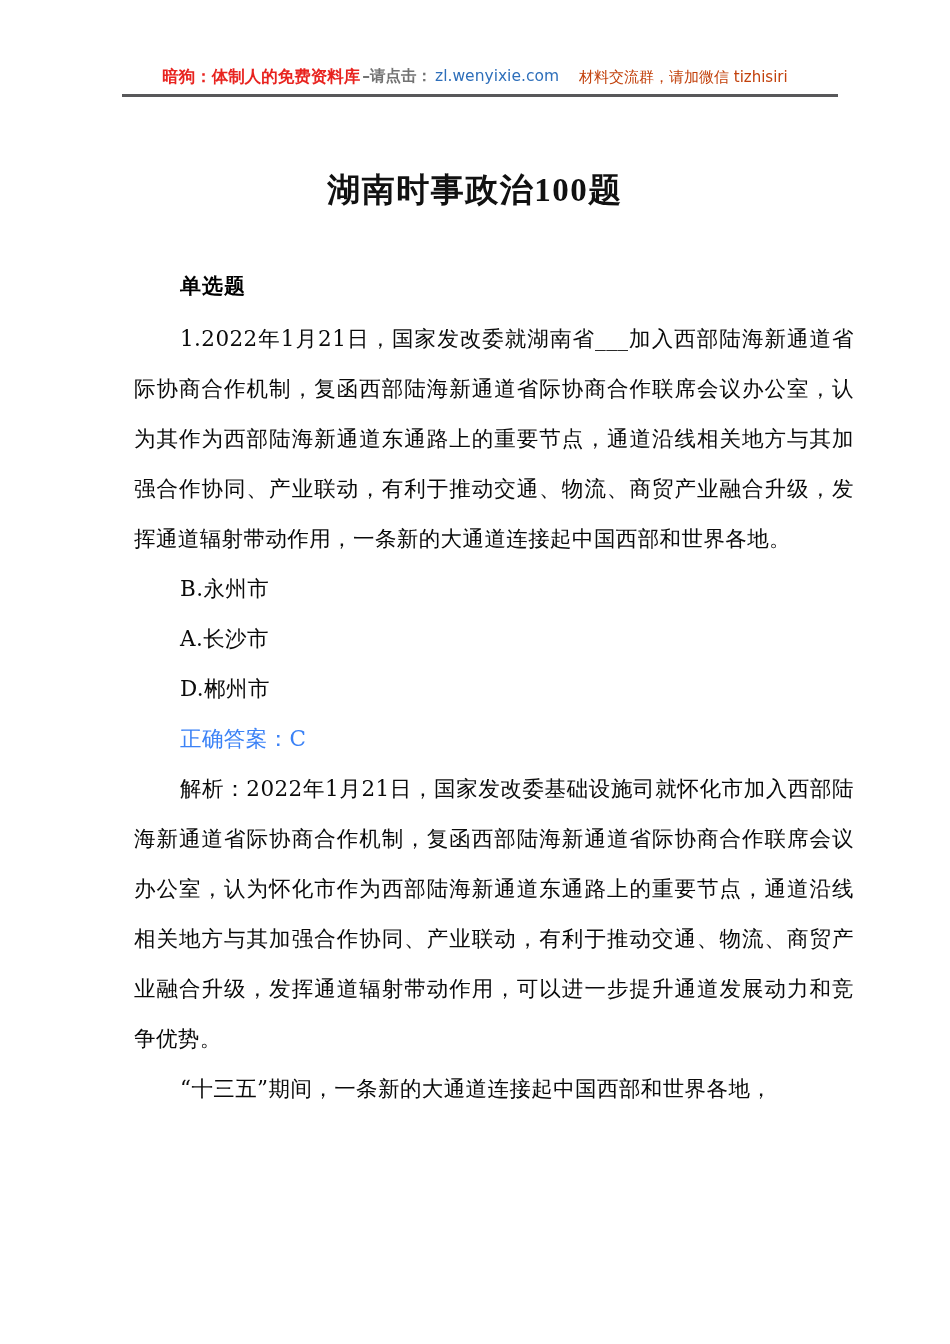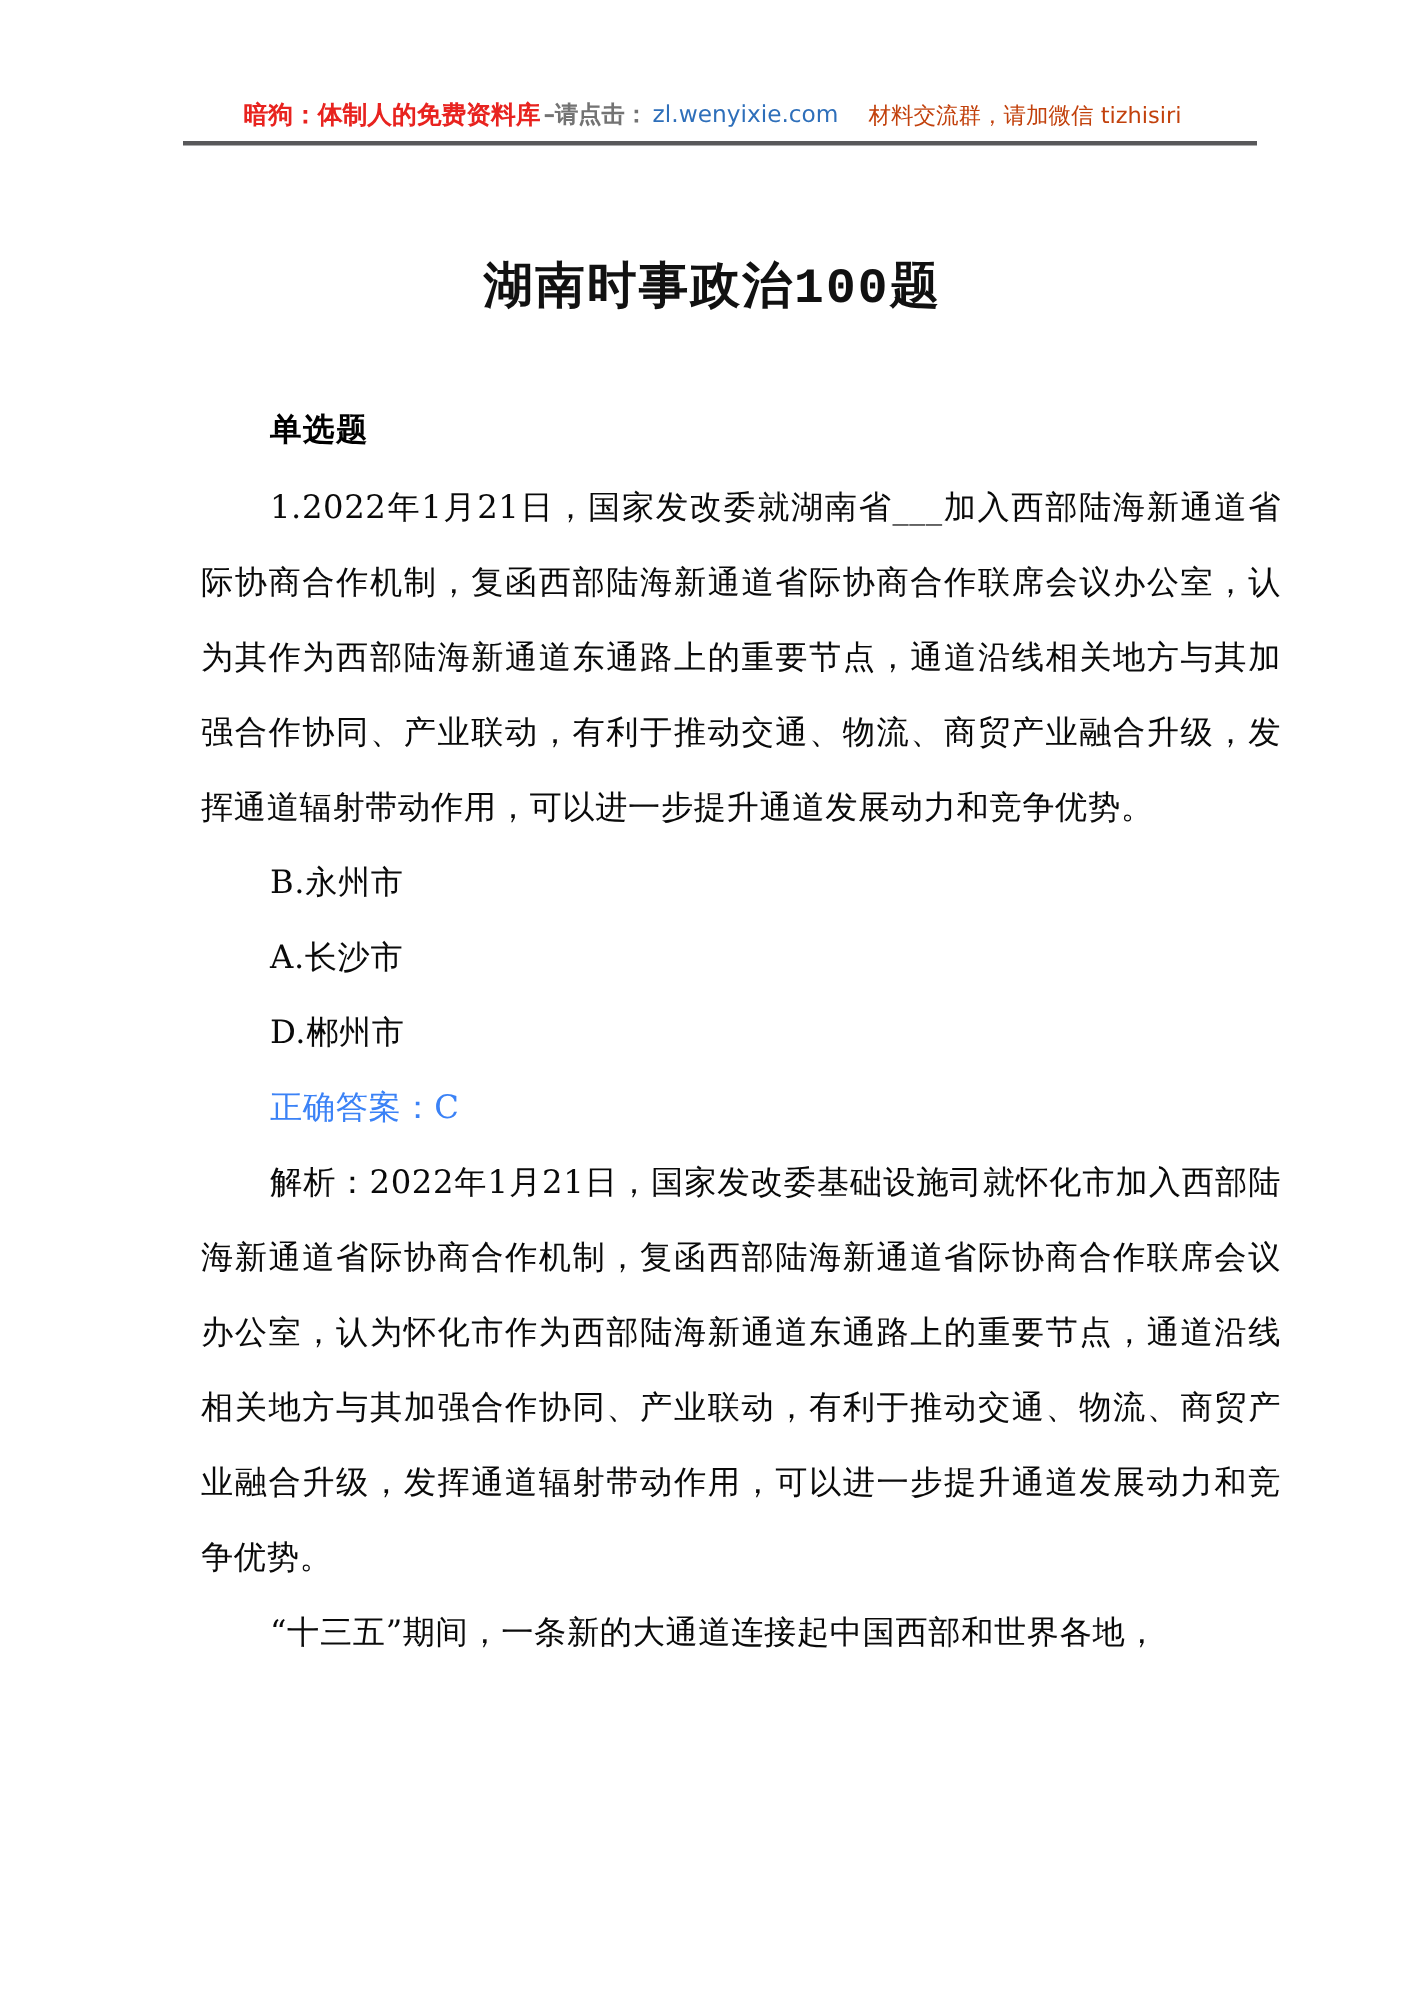--- a/index.html
+++ b/index.html
@@ -76,21 +76,21 @@
     background: #58585a;
   }
 
   
   .doc-title {
     position: absolute;
     left: 0;
     top: 168px;
     width: 950px;
     text-align: center;
-    font-family: Liberation Mono, monospace;
+    font-family: Liberation Serif, serif;
     font-weight: 700;
     font-size: 33px;
     letter-spacing: 1.5px;
     color: #111111;
   }
 
   
   .content {
     position: absolute;
     left: 134px;
@@ -152,21 +152,21 @@
   </div>
 
   <div class="header-rule"></div>
 
   <div class="doc-title">湖南时事政治100题</div>
 
   <div class="content">
 
     <div class="section-heading">单选题</div>
 
-    <p class="para">1.2022年1月21日，国家发改委就湖南省___加入西部陆海新通道省际协商合作机制，复函西部陆海新通道省际协商合作联席会议办公室，认为其作为西部陆海新通道东通路上的重要节点，通道沿线相关地方与其加强合作协同、产业联动，有利于推动交通、物流、商贸产业融合升级，发挥通道辐射带动作用，可以进一步提升通道发展动力和竞争优势。</p>
+    <p class="para">1.2022年1月21日，国家发改委就湖南省___加入西部陆海新通道省际协商合作机制，复函西部陆海新通道省际协商合作联席会议办公室，认为其作为西部陆海新通道东通路上的重要节点，通道沿线相关地方与其加强合作协同、产业联动，有利于推动交通、物流、商贸产业融合升级，发挥通道辐射带动作用，一条新的大通道连接起中国西部和世界各地。</p>
 
     <p class="opt">B.永州市</p>
     <p class="opt">A.长沙市</p>
     <p class="opt">D.郴州市</p>
 
     <p class="answer">正确答案：C</p>
 
     <p class="para">解析：2022年1月21日，国家发改委基础设施司就怀化市加入西部陆海新通道省际协商合作机制，复函西部陆海新通道省际协商合作联席会议办公室，认为怀化市作为西部陆海新通道东通路上的重要节点，通道沿线相关地方与其加强合作协同、产业联动，有利于推动交通、物流、商贸产业融合升级，发挥通道辐射带动作用，可以进一步提升通道发展动力和竞争优势。</p>
     <p class="para">“十三五”期间，一条新的大通道连接起中国西部和世界各地，</p>
 

